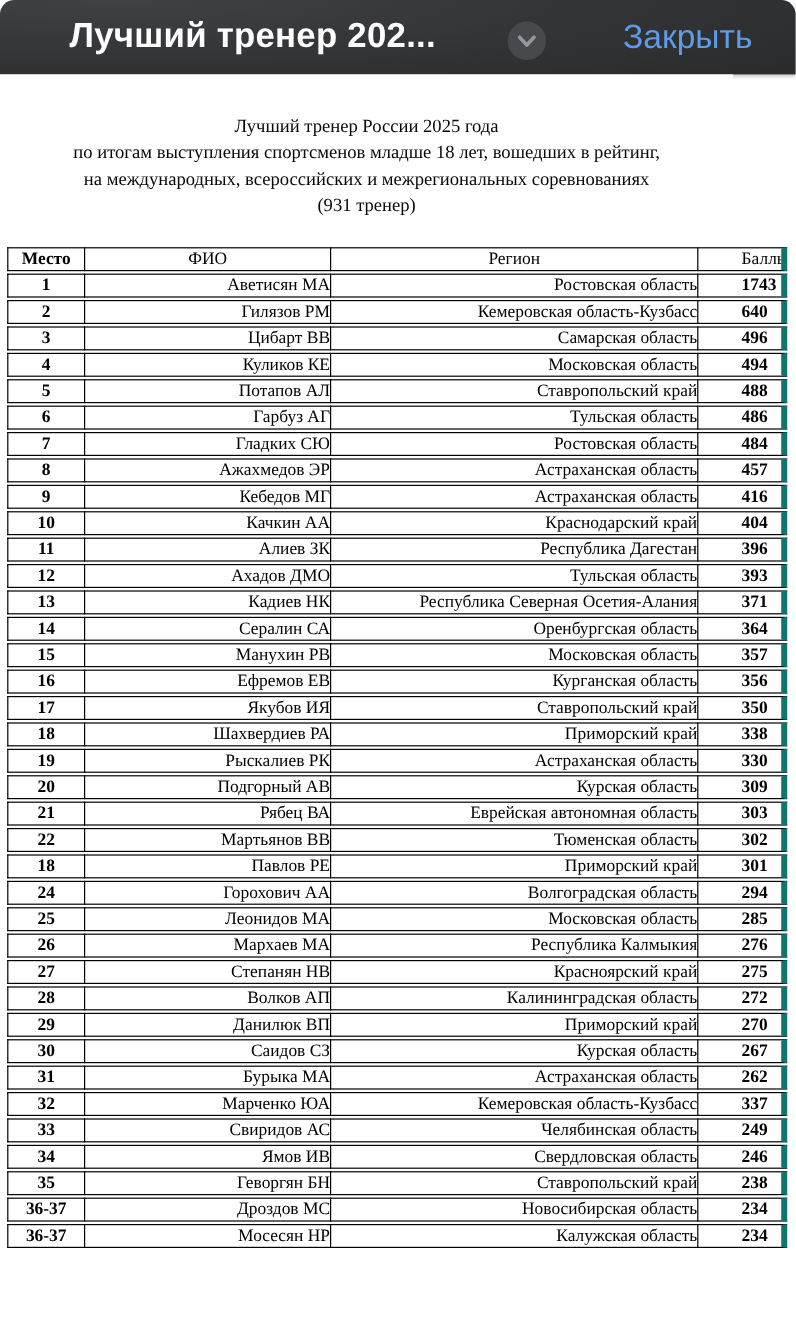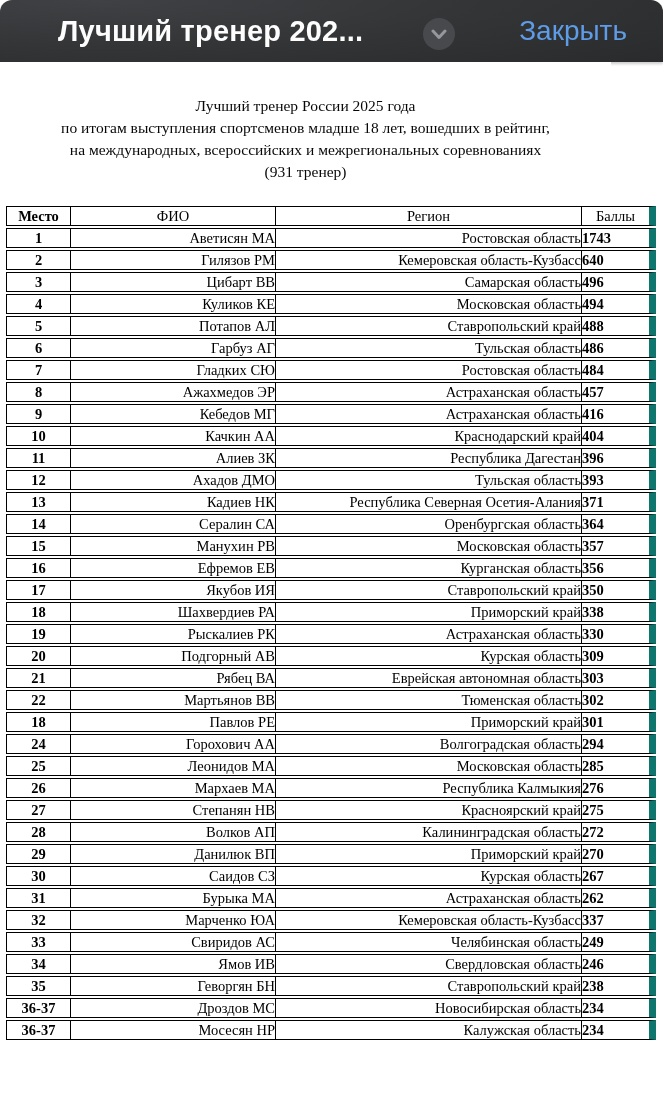--- a/index.html
+++ b/index.html
@@ -100,21 +100,22 @@
     height: 18px;
     line-height: 18px;
     border-top: 1px solid #000;
     border-bottom: 1px solid #000;
     border-left: 1px solid #000;
     overflow: hidden;
     white-space: nowrap;
     padding: 0;
   }
   table.ranking th:last-child, table.ranking td:last-child {
-    border-right: 7px solid #0f766e;
+    border-right: 5px solid #0f766e;
+    padding-left: 36px;
   }
   table.ranking th {
     text-align: center;
     font-weight: normal;
   }
   table.ranking th.col-place { font-weight: bold; }
   td.c-place  { text-align: center; font-weight: bold; }
   td.c-name   { text-align: right;  padding-left: 4px; }
   td.c-region { text-align: right;  padding-left: 4px; }
   td.c-points { text-align: left; padding-right: 4px; font-weight: bold; }

